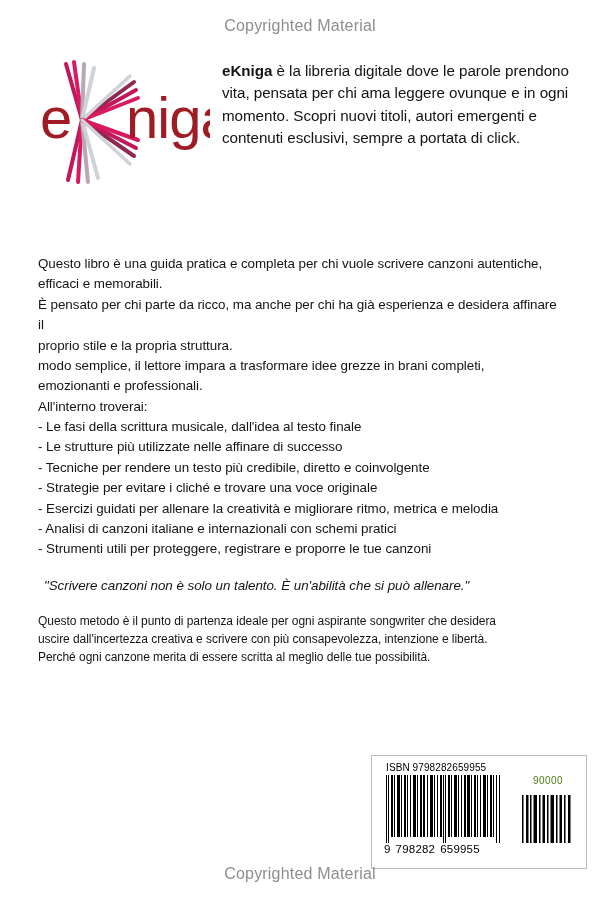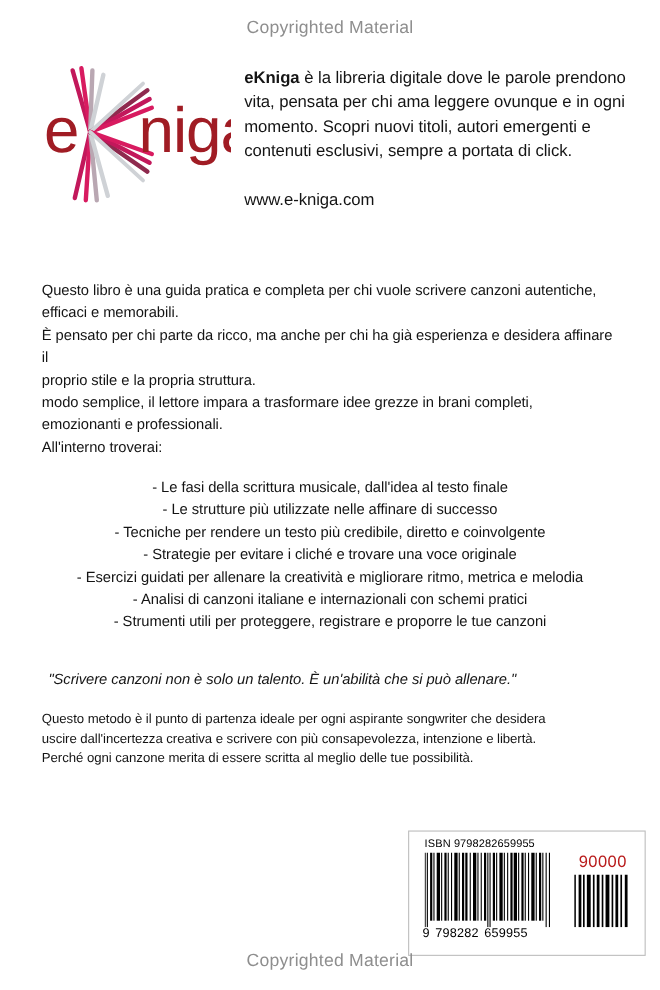--- a/index.html
+++ b/index.html
@@ -101,23 +101,22 @@
     letter-spacing: -0.05px;
   }
   .spacer-line {
     height: 16px;
   }
   .list-intro {
     margin: 0;
   }
   .bullet-list {
     list-style: none;
-    margin: 16px;
+    margin: 0;
     padding: 0;
-    text-align: center;
   }
   .bullet-list li {
     font-size: 13.4px;
     line-height: 1.52;
     color: #141414;
     letter-spacing: -0.05px;
   }
   .quote {
     font-style: italic;
     font-size: 13.4px;
@@ -172,23 +171,23 @@
     top: 20px;
     width: 50px;
     height: 48px;
   }
   .addon-digits {
     position: absolute;
     left: 138px;
     top: 0px;
     width: 52px;
     font-family: "Liberation Sans", sans-serif;
-    font-size: 15px;
+    font-size: 10px;
     text-align: center;
-    color: #b91c1c;
+    color: #4d7c0f;
     letter-spacing: 0.4px;
   }
   .human-digits {
     position: absolute;
     left: 0px;
     top: 68px;
     width: 124px;
     font-family: "Liberation Sans", sans-serif;
     font-size: 11.5px;
     color: #000;
@@ -234,21 +233,20 @@
           <line x1="44" y1="68" x2="92" y2="112" stroke="#cfd2d6" stroke-width="3.5"></line>
         </g>
 
         <text class="logo-letter" x="2" y="86" font-family="Liberation Sans, sans-serif" font-size="58" fill="#a01c24">e</text>
         <text class="logo-letters" x="88" y="86" font-family="Liberation Sans, sans-serif" font-size="58" fill="#a01c24" letter-spacing="-1">niga</text>
       </svg>
     </div>
 
     <div class="blurb">
       <p><span class="brand-bold">eKniga</span><span> è la libreria digitale dove le parole prendono vita, pensata per chi ama leggere ovunque e in ogni momento. Scopri nuovi titoli, autori emergenti e contenuti esclusivi, sempre a portata di click.</span></p>
-      <p class="website">www.e-kniga.com</p>
     </div>
   </div>
 
   <div class="body-copy">
 
     <p>Questo libro è una guida pratica e completa per chi vuole scrivere canzoni autentiche,</p>
     <p>efficaci e memorabili.</p>
 
     <p>È pensato per chi parte da ricco, ma anche per chi ha già esperienza e desidera affinare il</p>
     <p>proprio stile e la propria struttura.</p>

